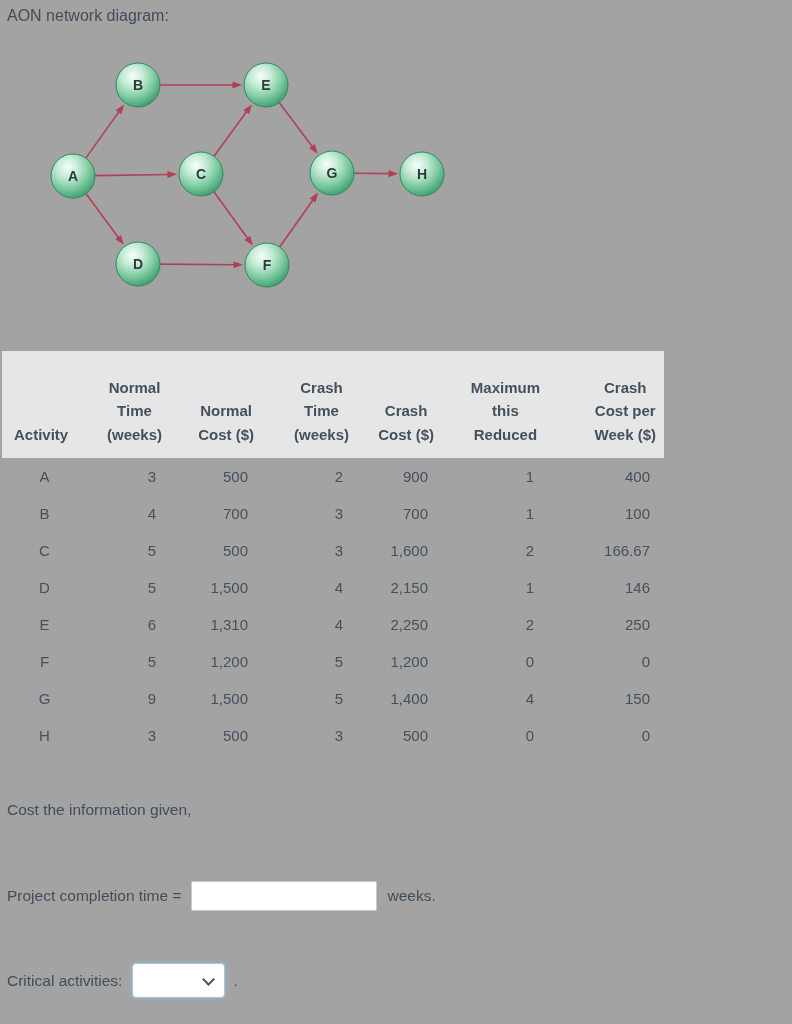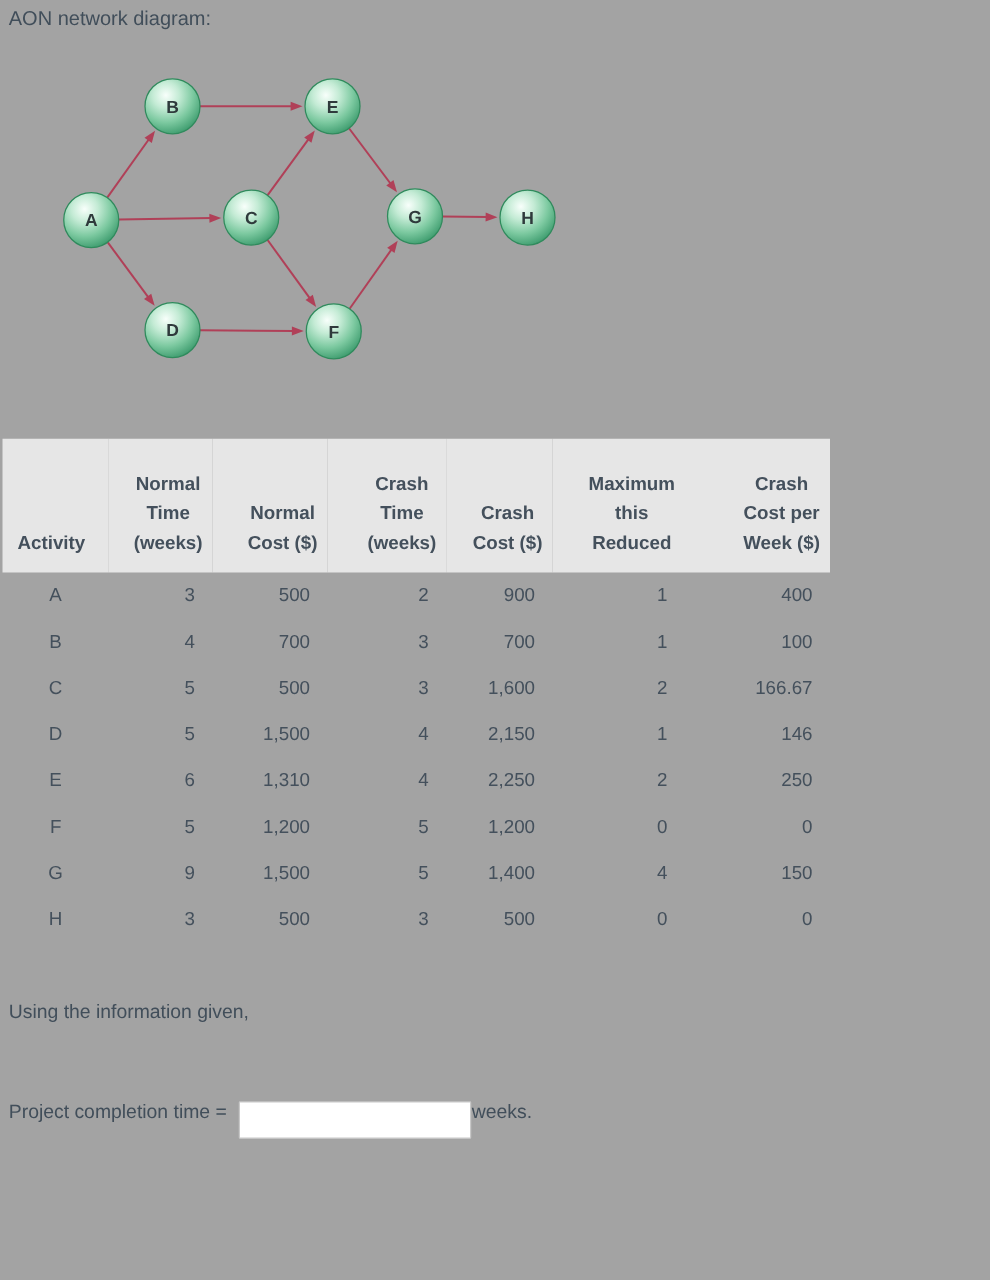--- a/index.html
+++ b/index.html
@@ -24,30 +24,30 @@
   .crash-table th .hspan{display:inline-block;text-align:center;white-space:pre-line;}
   .crash-table th:first-child{text-align:left;padding-left:12px;}
   .crash-table td{text-align:right;padding:10px 14px 10px 0;}
   .crash-table td:first-child{text-align:center;padding:10px 0;}
   .c1{width:85px}.c2{width:83px}.c3{width:92px}.c4{width:95px}.c5{width:85px}.c6{width:106px}.c7{width:116px}
 
   .q,.row{position:absolute;left:7px;font-size:15.5px;color:#414e5a;}
   .q b{font-weight:bold;}
   .intro{top:801px;}
   .parta{top:847px;}
-  .completion-row{top:881px;display:flex;}
+  .completion-row{top:881px;display:flex;align-items:center;}
   .partb{top:933px;}
   .critical-row{top:963px;display:flex;align-items:center;}
 
   .completion-input{
     box-sizing:border-box;width:186px;height:30px;margin-left:10px;
     border:1px solid #c8c8c8;border-radius:1px;background:#fff;
     font-family:"Liberation Sans",sans-serif;font-size:15px;color:#414e5a;padding:0 8px;
   }
-  .suffix{}
+  .suffix{margin-left:10px;}
   .select-wrap{position:relative;display:inline-block;margin-left:10px;}
   .critical-select{
     box-sizing:border-box;width:93px;height:35px;
     border:1px solid #a5c7dc;border-radius:4px;background:#fff;
     box-shadow:0 0 6px rgba(140,190,225,0.6);
     appearance:none;-webkit-appearance:none;-moz-appearance:none;
     font-family:"Liberation Sans",sans-serif;font-size:14px;color:#414e5a;padding:0 24px 0 8px;
   }
   .chev{
     position:absolute;right:12px;top:12px;width:7px;height:7px;
@@ -251,24 +251,32 @@
           <td>3</td>
           <td>500</td>
           <td>3</td>
           <td>500</td>
           <td>0</td>
           <td>0</td>
         </tr>
       </tbody>
   </table>
 
-  <div class="q intro">Using the information given,</div>
+  <div class="q intro">Cost the information given,</div>
 
 
   <div class="row completion-row">
     <span>Project completion time =</span>
     <input type="text" class="completion-input" value="" style="">
     <span class="suffix">weeks.</span>
   </div>
 
 
+  <div class="row critical-row">
+    <span>Critical activities:</span>
+    <span class="select-wrap">
+      <select class="critical-select"></select>
+      <span class="chev"></span>
+    </span>
+    <span class="dot">.</span>
+  </div>
 
 </div>
 
 </body></html>

